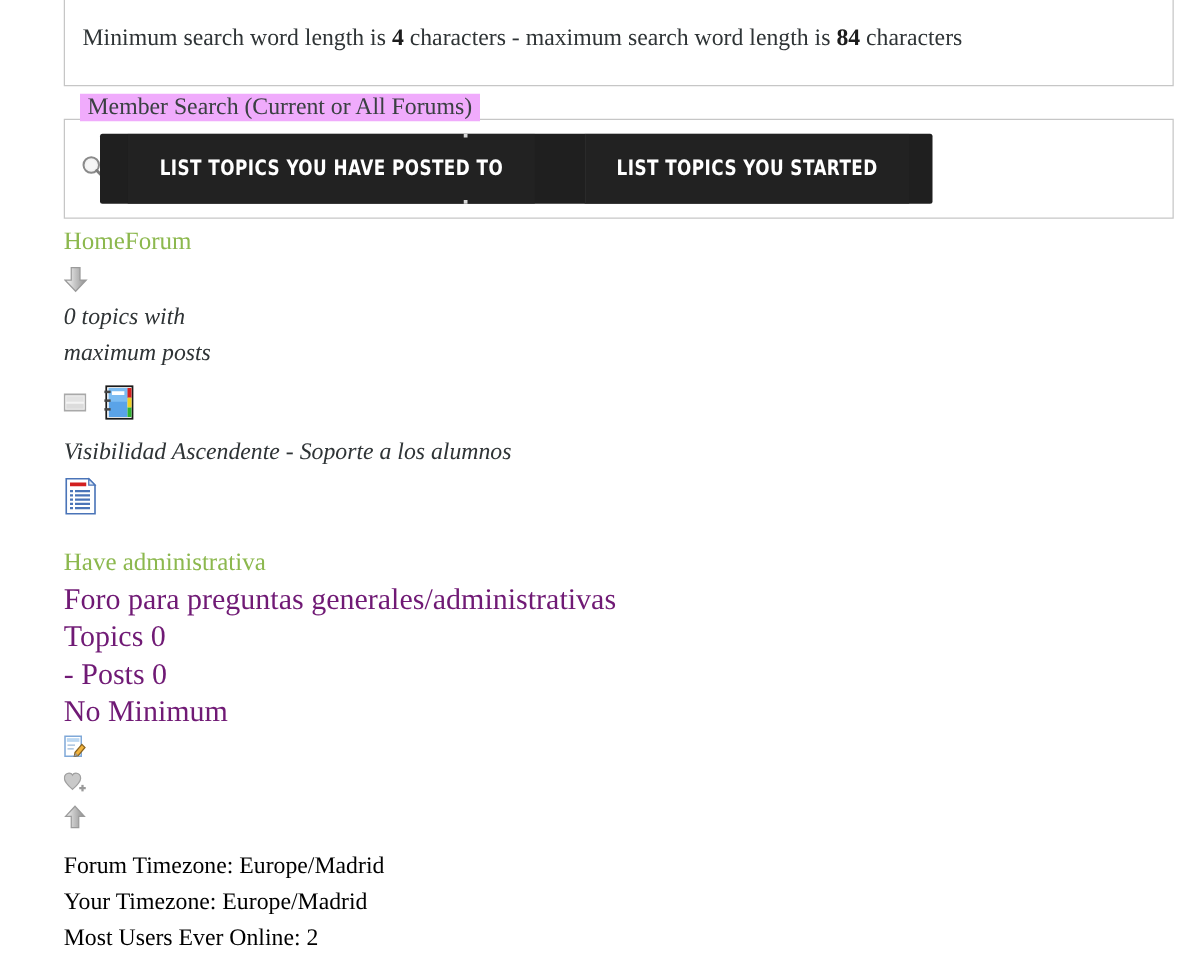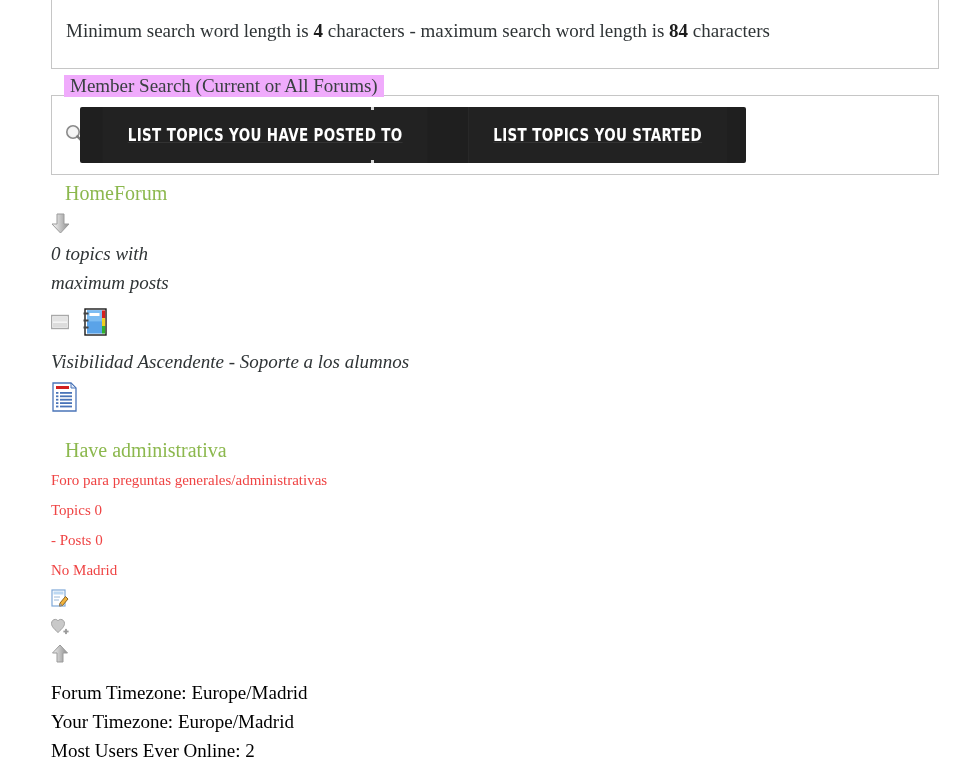--- a/index.html
+++ b/index.html
@@ -79,21 +79,20 @@
     position: absolute;
     left: 80px;
     top: 107px;
     height: 56px;
     display: flex;
     align-items: stretch;
     background: #1f1f1f;
     border-radius: 2px;
     overflow: hidden;
     z-index: 5;
-    text-decoration: underline;
   }
   .dark-btn {
     background: #222222;
     color: #ffffff;
     border: none;
     font-family: "DejaVu Sans Condensed", "Liberation Sans Narrow", "Liberation Sans", sans-serif;
     font-size: 17px;
     font-weight: bold;
     letter-spacing: 0.4px;
     text-transform: uppercase;
@@ -128,33 +127,32 @@
   }
 
   .row { line-height: 1.0; }
 
   .link-green {
     color: #8cb84e;
     font-size: 20px;
     line-height: 24px;
     text-decoration: none;
     display: inline-block;
-    margin-left: 14px;
   }
 
   .plain {
     color: #2f3436;
     font-size: 19px;
     line-height: 29px;
     display: block;
     font-style: italic;
   }
   .plain-tight {
-    color: #ef4444;
-    font-size: 15px;
+    color: #701a75;
+    font-size: 24px;
     line-height: 24px;
     display: block;
   }
 
   .spacer-6 { height: 6px; }
   .spacer-10 { height: 10px; }
   .spacer-16 { height: 16px; }
 
   .icon-row { display: block; height: 28px; }
   .icon-row-tall { display: block; height: 40px; }
@@ -293,21 +291,21 @@
   </div>
 
   <div class="spacer-6"></div>
 
   <span class="plain-tight">Foro para preguntas generales/administrativas</span>
   <div class="spacer-6"></div>
   <span class="plain-tight">Topics 0</span>
   <div class="spacer-6"></div>
   <span class="plain-tight"> - Posts 0</span>
   <div class="spacer-6"></div>
-  <span class="plain-tight">No Madrid</span>
+  <span class="plain-tight">No Minimum</span>
 
   <div class="spacer-6"></div>
 
   <div class="icon-row">
     <span class="ico ico-marknote">
       <svg width="18" height="18" viewBox="0 0 18 18">
         <rect x="1" y="1" width="13" height="16" fill="#ffffff" stroke="#7fa8d8" stroke-width="1.2"></rect>
         <rect x="2.5" y="2.5" width="10" height="3" fill="#bcd8f2"></rect>
         <g stroke="#9ab8d8" stroke-width="1">
             <line x1="3" y1="8" x2="9" y2="8"></line>

